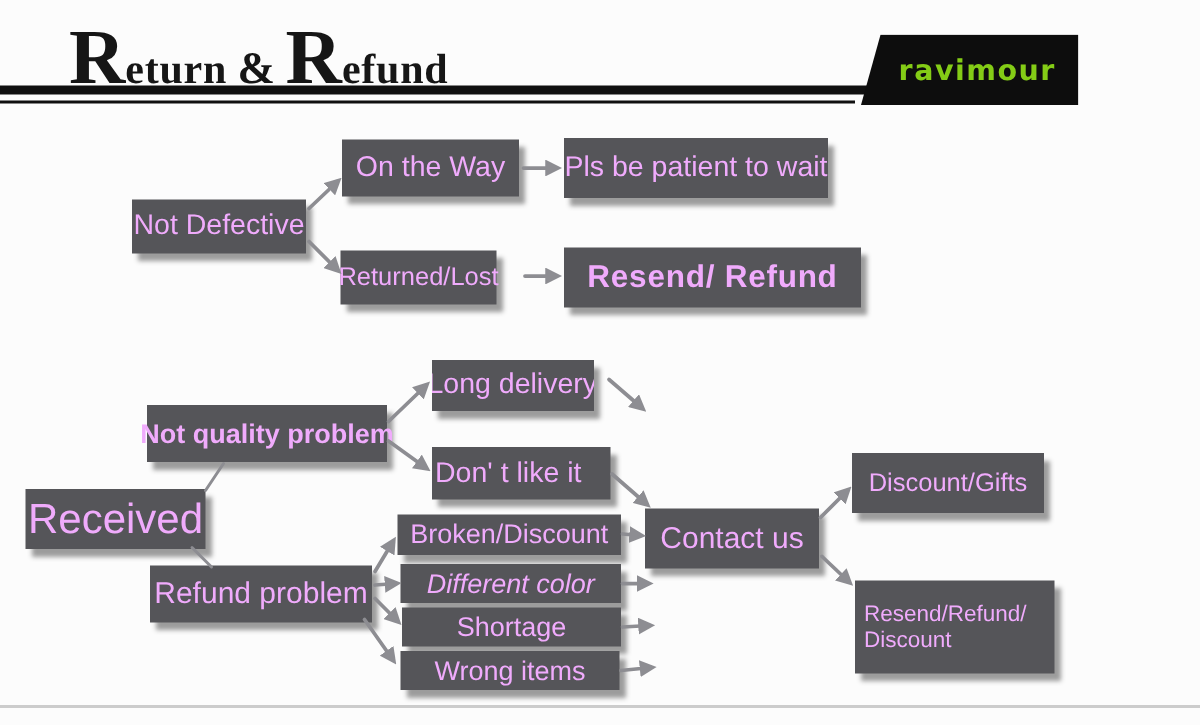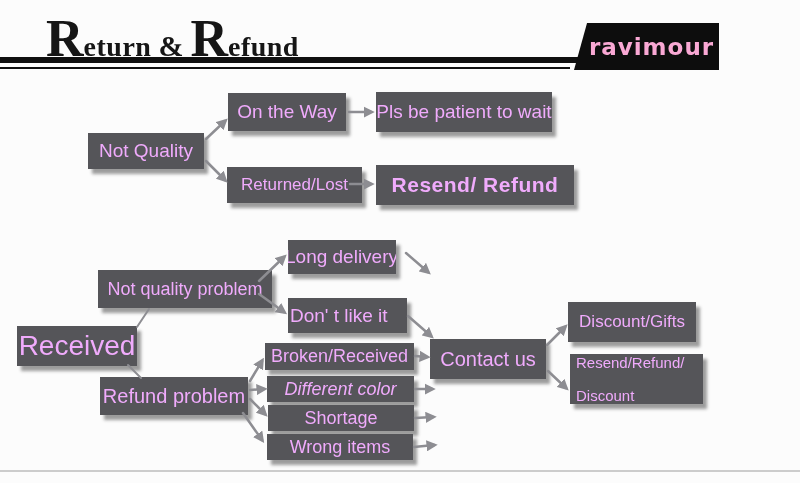--- a/index.html
+++ b/index.html
@@ -13,48 +13,48 @@
   .title .cap{font-size:52px;line-height:50px;}
   .title .rest{font-size:28px;letter-spacing:0.5px;}
   .title .amp{font-size:30px;margin:0 7px;}
   .rule{position:absolute;background:#101010;}
   .rule.thick{left:0;top:57px;width:578px;height:6px;}
   .rule.thin{left:0;top:67px;width:570px;height:2px;}
   .bottom-rule{position:absolute;left:0;top:470px;width:800px;height:2px;background:#cccccc;}
   .logo{position:absolute;left:574px;top:23px;width:145px;height:47px;background:#0d0d0d;
         clip-path:polygon(9% 0,100% 0,100% 100%,0 100%);
         display:flex;align-items:center;justify-content:center;padding-left:10px;box-sizing:border-box;}
-  .logo span{color:#f9a8d4;font-family:"DejaVu Sans",sans-serif;font-weight:bold;
-             font-size:23px;letter-spacing:1px;}
+  .logo span{color:#84cc16;font-family:"DejaVu Sans",sans-serif;font-weight:bold;
+             font-size:19px;letter-spacing:1px;}
 
   
   .node{position:absolute;background:var(--node-bg,#555559);color:#f0abfc;
         display:flex;align-items:center;justify-content:center;white-space:nowrap;
         box-shadow:4px 5px 3px rgba(40,40,40,0.45);box-sizing:border-box;}
   #n-not-received{left:88px;top:133px;width:116px;height:36px;font-size:19px;}
   #n-on-the-way{left:228px;top:93px;width:118px;height:38px;font-size:19px;}
   #n-pls-wait{left:376px;top:92px;width:176px;height:40px;font-size:19px;}
-  #n-returned-lost{left:227px;top:167px;width:135px;height:36px;font-size:17px;}
+  #n-returned-lost{left:227px;top:167px;width:104px;height:36px;font-size:17px;}
   #n-resend-refund{left:376px;top:165px;width:198px;height:40px;font-size:21px;
                    font-weight:600;letter-spacing:0.5px;}
   #n-received{left:17px;top:326px;width:120px;height:40px;font-size:28px;}
-  #n-not-quality{left:98px;top:270px;width:174px;height:38px;font-size:18px;}
+  #n-not-quality{left:98px;top:270px;width:160px;height:38px;font-size:18px;font-weight:bold;}
   #n-quality{left:100px;top:377px;width:148px;height:38px;font-size:20px;}
   #n-long-delivery{left:288px;top:240px;width:108px;height:34px;font-size:19px;
                    justify-content:flex-start;overflow:hidden;text-indent:-3px;}
   #n-dont-like{left:288px;top:298px;width:119px;height:35px;font-size:19px;
                justify-content:flex-start;padding-left:2px;}
   #n-broken{left:265px;top:343px;width:149px;height:27px;font-size:18px;}
   #n-diff-color{left:267px;top:376px;width:147px;height:26px;font-size:18px;font-style:italic;}
   #n-shortage{left:268px;top:405px;width:146px;height:26px;font-size:18px;}
   #n-wrong{left:267px;top:434px;width:146px;height:26px;font-size:18px;}
   #n-contact{left:430px;top:339px;width:116px;height:40px;font-size:20px;}
   #n-discount-gifts{left:568px;top:302px;width:128px;height:40px;font-size:17px;}
-  #n-rrd{left:570px;top:354px;width:133px;height:50px;font-size:15px;
-         flex-direction:column;align-items:flex-start;justify-content:space-between;
+  #n-rrd{left:570px;top:387px;width:133px;height:62px;font-size:15px;
+         flex-direction:column;align-items:flex-start;justify-content:center;
          padding-left:6px;line-height:1.15;}
 
   
   svg.arrows{position:absolute;inset:0;width:800px;height:483px;pointer-events:none;}
   .arrow-line{stroke:var(--arrow,#8d8d92);stroke-width:2.5;fill:none;stroke-linecap:round;}
   .plain-line{stroke:var(--arrow,#8d8d92);stroke-width:2;fill:none;stroke-linecap:round;}
   .arrow-head{fill:var(--arrow,#8d8d92);}
 </style>
 </head>
 <body>
@@ -67,31 +67,31 @@
       <span class="amp">&amp;</span>
       <span class="cap">R</span>
       <span class="rest">efund</span>
   </div>
   <div class="rule thick"></div>
   <div class="rule thin"></div>
   <div class="logo">
     <span>ravimour</span>
   </div>
 
-  <div class="node" id="n-not-received">Not Quality</div>
+  <div class="node" id="n-not-received">Not Defective</div>
   <div class="node" id="n-on-the-way">On the Way</div>
   <div class="node" id="n-pls-wait">Pls be patient to wait</div>
   <div class="node" id="n-returned-lost">Returned/Lost</div>
   <div class="node" id="n-received">Received</div>
   <div class="node" id="n-resend-refund">Resend/ Refund</div>
   <div class="node" id="n-not-quality">Not quality problem</div>
   <div class="node" id="n-quality">Refund problem</div>
   <div class="node" id="n-long-delivery">Long delivery</div>
   <div class="node" id="n-dont-like">Don' t like it</div>
-  <div class="node" id="n-broken">Broken/Received</div>
+  <div class="node" id="n-broken">Broken/Discount</div>
   <div class="node" id="n-diff-color">Different color</div>
   <div class="node" id="n-shortage">Shortage</div>
   <div class="node" id="n-wrong">Wrong items</div>
   <div class="node" id="n-contact">Contact us</div>
   <div class="node" id="n-discount-gifts">Discount/Gifts</div>
   <div class="node" id="n-rrd">
     <span>Resend/Refund/</span>
     <span>Discount</span>
   </div>
 

